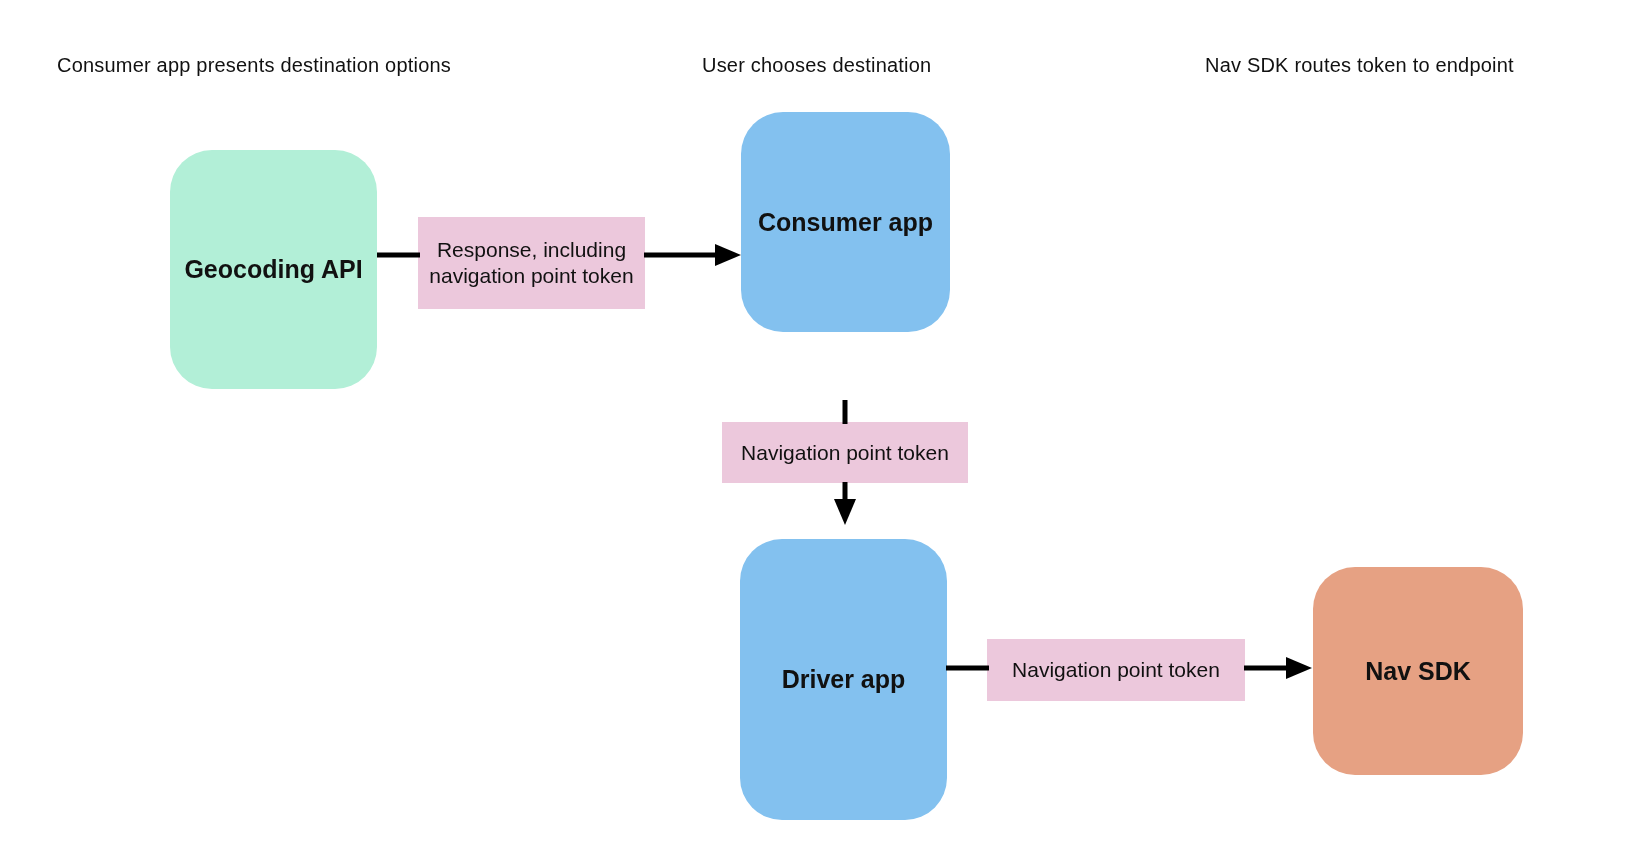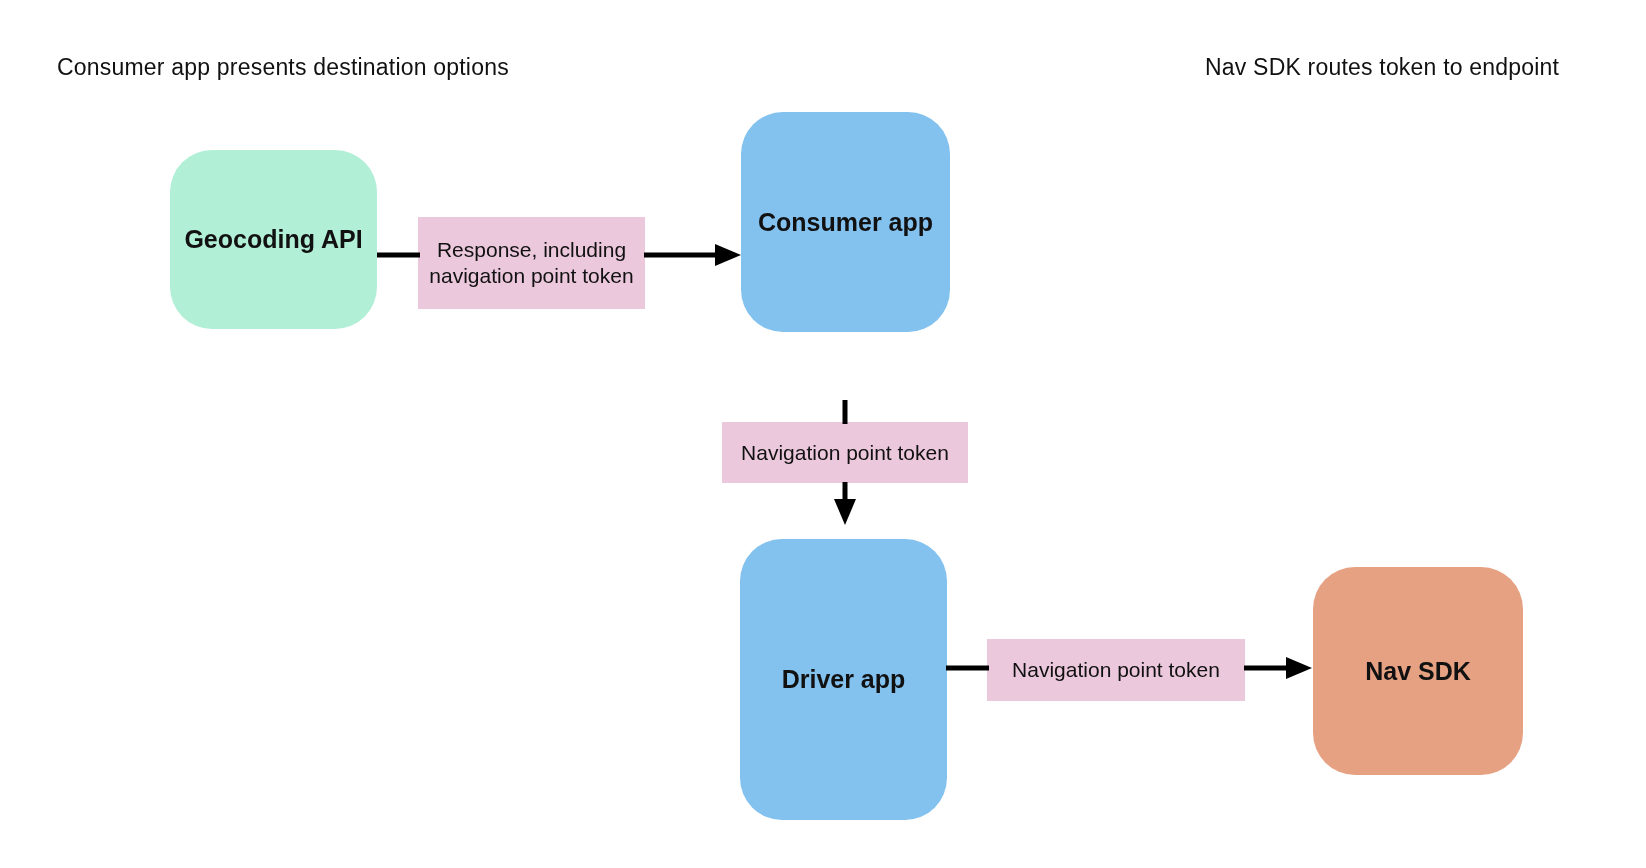--- a/index.html
+++ b/index.html
@@ -10,21 +10,21 @@
   }
   #canvas {
     position: relative;
     width: 1646px;
     height: 868px;
     overflow: hidden;
     background: var(--color-background, #ffffff);
   }
   .col-header {
     position: absolute;
-    font-size: 23px;
+    font-size: 20px;
     color: var(--color-text, #111111);
     white-space: nowrap;
     letter-spacing: 0.2px;
   }
   .node {
     position: absolute;
     border-radius: 42px;
     display: flex;
     align-items: center;
     justify-content: center;
@@ -61,23 +61,24 @@
     fill: var(--color-arrow, #000000);
     stroke: none;
   }
 </style>
 </head>
 <body>
 
 <div id="canvas">
 
   <div class="col-header" style="left:57px; top:54px;">Consumer app presents destination options</div>
+  <div class="col-header" style="left:702px; top:54px;">User chooses destination</div>
   <div class="col-header" style="left:1205px; top:54px;">Nav SDK routes token to endpoint</div>
 
-  <div class="node" style="left: 170px; top: 150px; width: 207px; height: 179px; background-color: rgb(178, 239, 215);">
+  <div class="node" style="left: 170px; top: 150px; width: 207px; height: 239px; background-color: rgb(178, 239, 215);">
     <div class="node-label">Geocoding API</div>
   </div>
 
   <div class="node" style="left: 741px; top: 112px; width: 209px; height: 220px; background-color: rgb(131, 193, 239);">
     <div class="node-label">Consumer app</div>
   </div>
 
   <div class="node" style="left: 740px; top: 527px; width: 207px; height: 281px; background-color: rgb(131, 193, 239); margin-top: 12px;">
     <div class="node-label">Driver app</div>
   </div>

